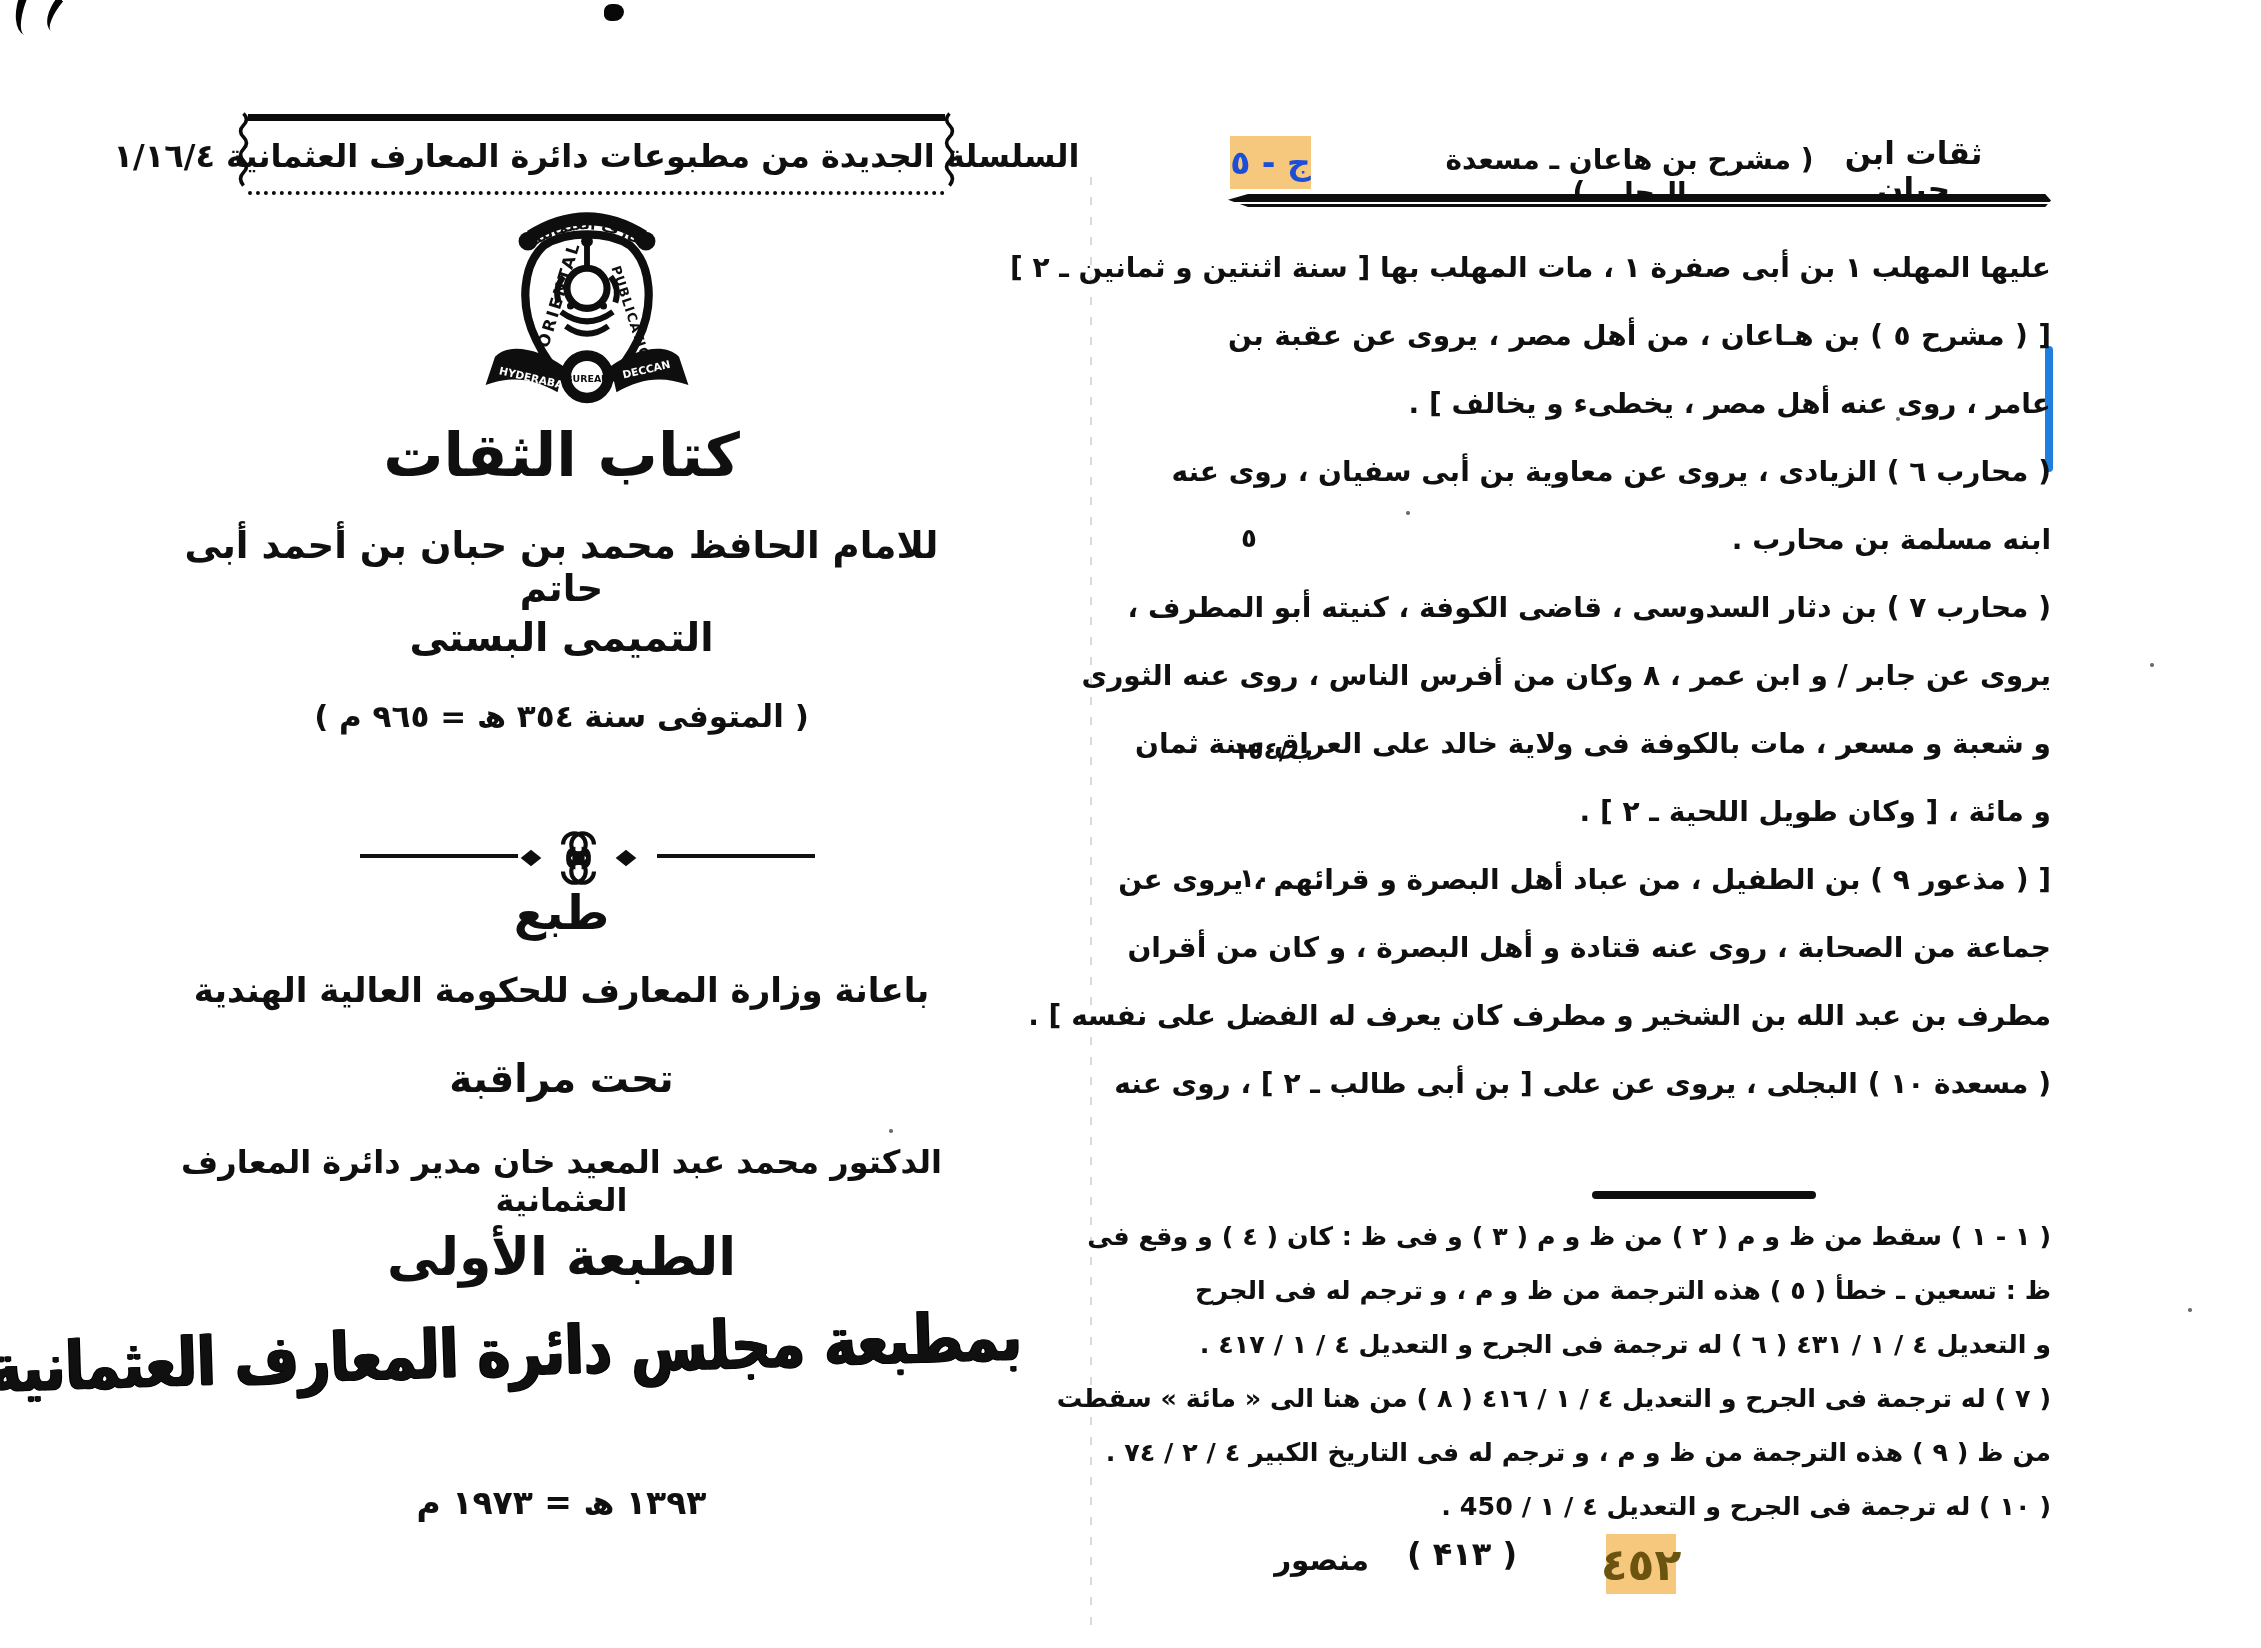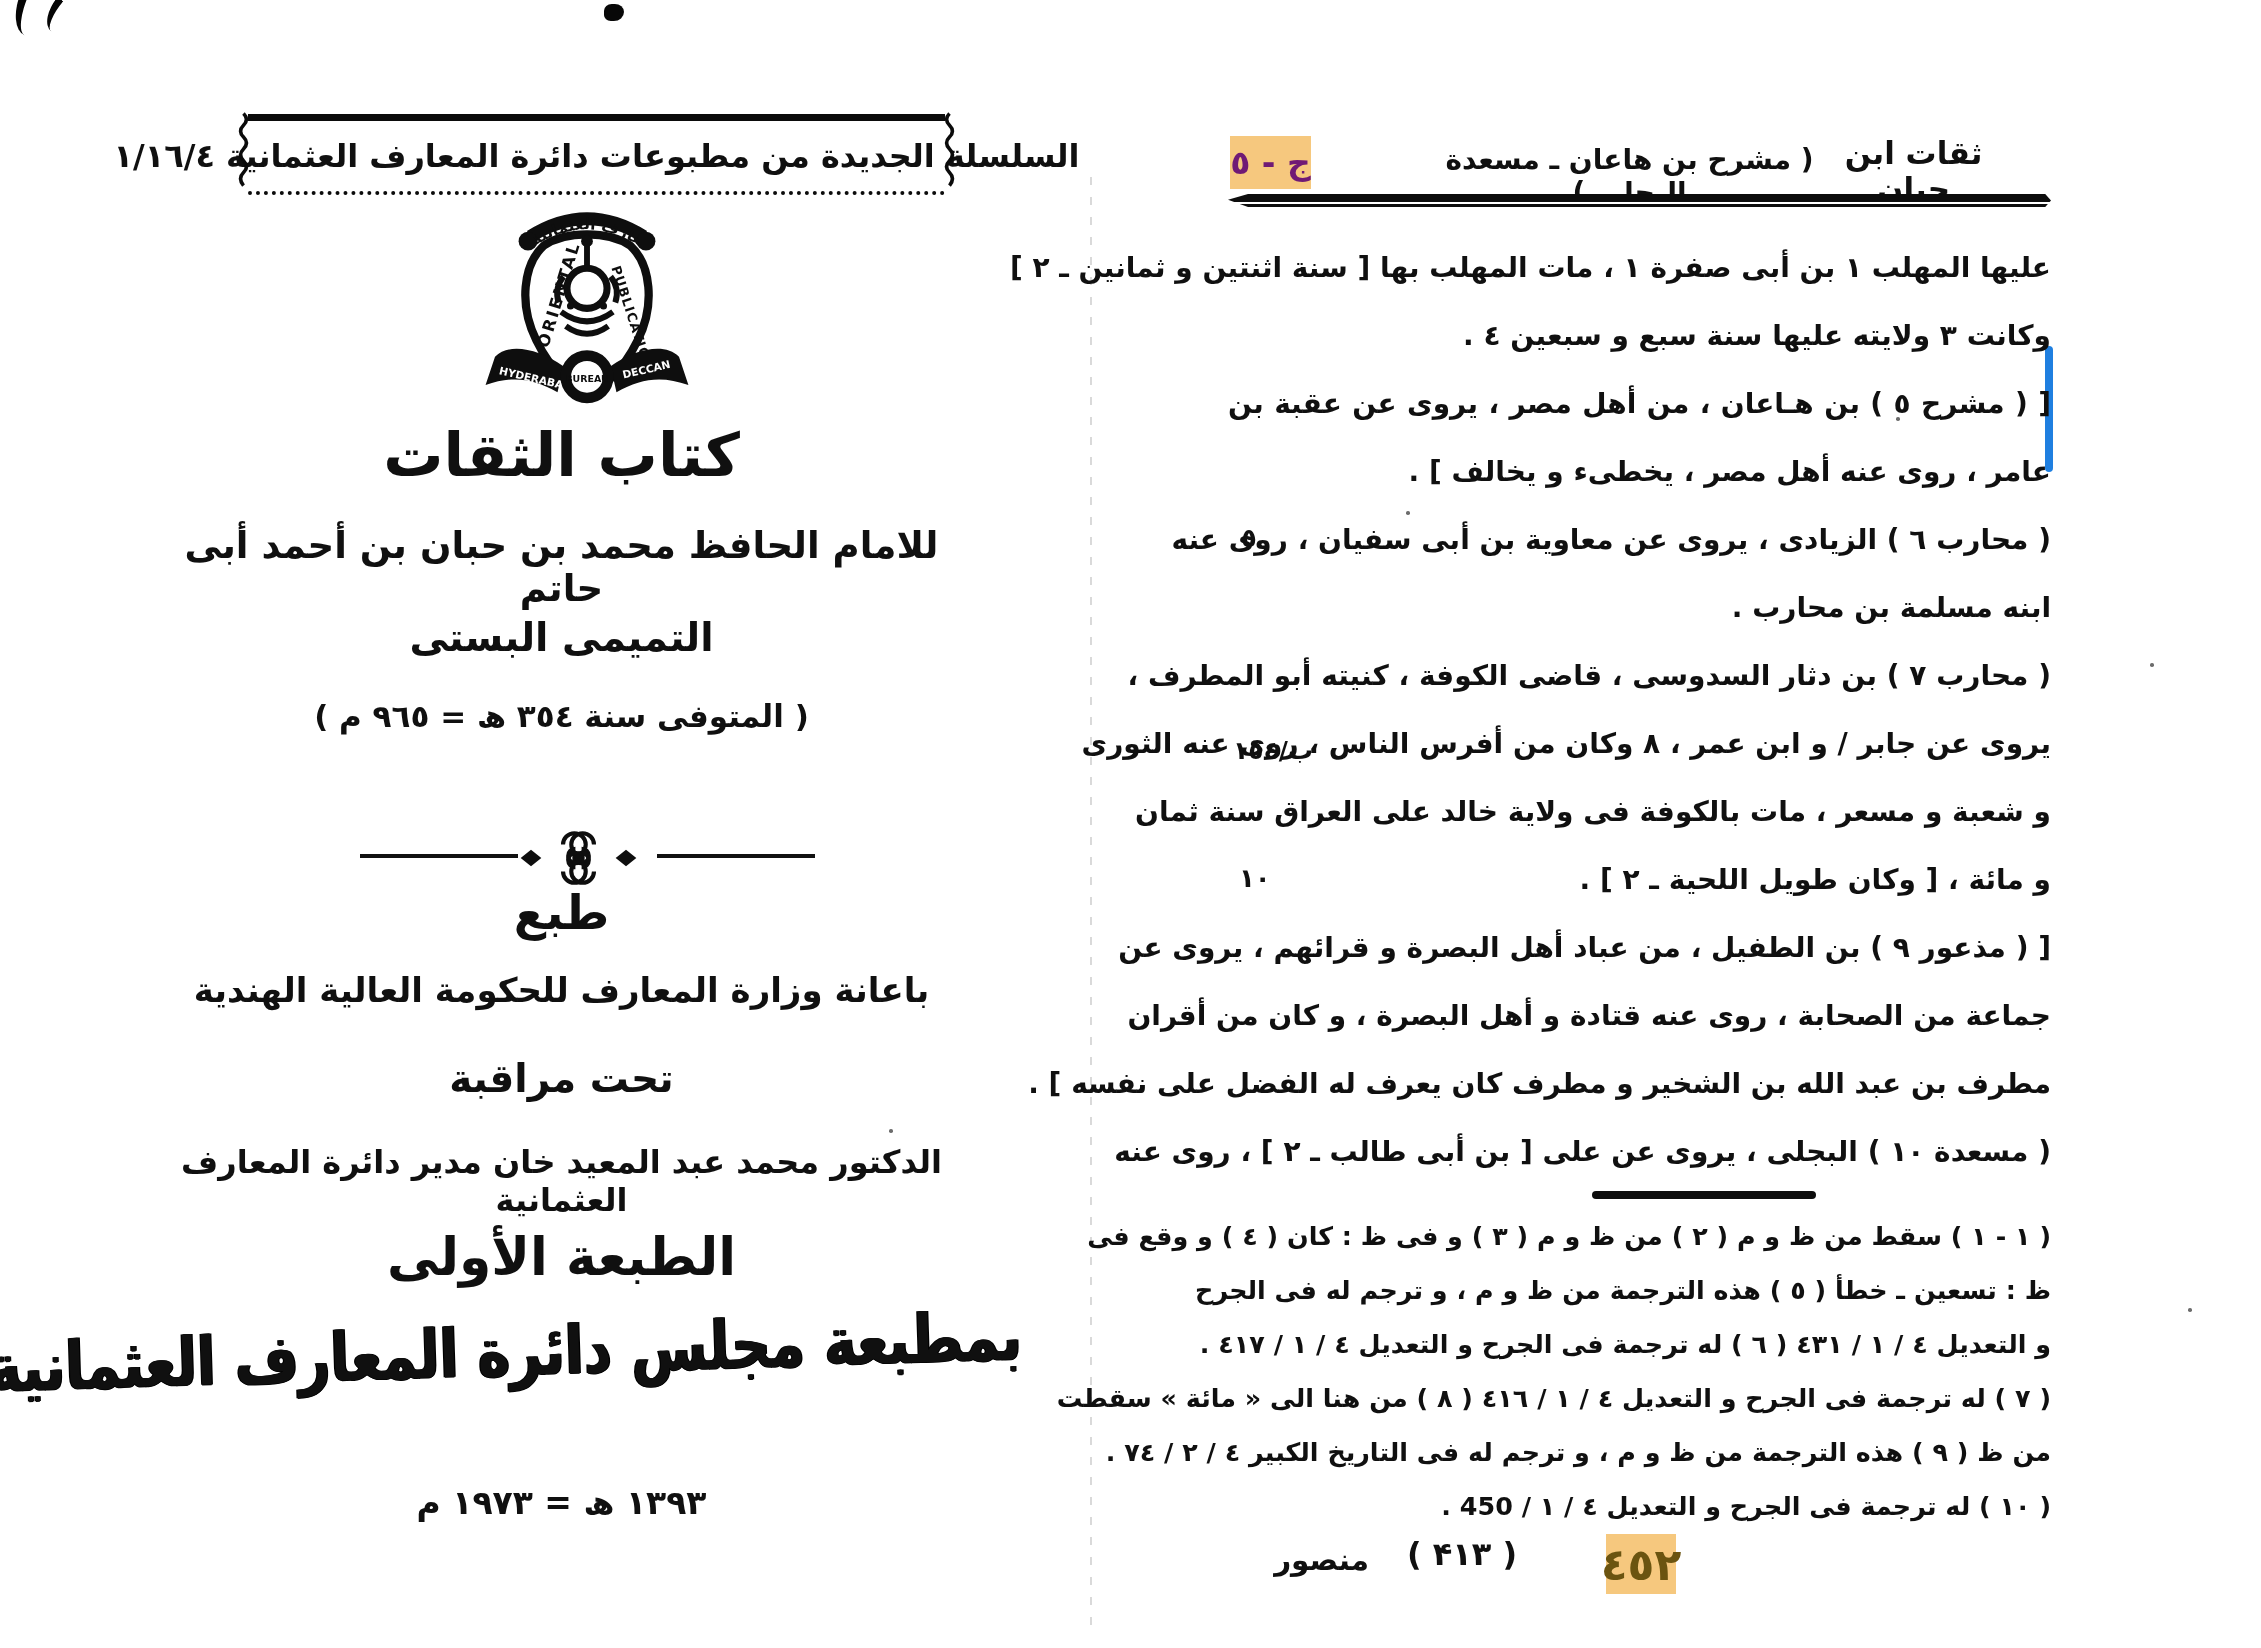--- a/index.html
+++ b/index.html
@@ -148,28 +148,27 @@
 <div class="abs lp-text printed-word center rtl">طبع</div>
 <div class="abs lp-text sponsor-line center rtl">باعانة وزارة المعارف للحكومة العالية الهندية</div>
 <div class="abs lp-text under-supervision center rtl">تحت مراقبة</div>
 <div class="abs lp-text supervisor-line center rtl">الدكتور محمد عبد المعيد خان مدير دائرة المعارف العثمانية</div>
 <div class="abs lp-text edition-line center rtl">الطبعة الأولى</div>
 <div class="abs imprint-line center rtl">بمطبعة مجلس دائرة المعارف العثمانية ـ بحيدرآباد الدكن ـ الهند</div>
 <div class="abs lp-text date-line center rtl">١٣٩٣ ھ = ١٩٧٣ م</div>
 
 <div class="abs hdr-book rtl">ثقات ابن حبان</div>
 <div class="abs hdr-entries center rtl">( مشرح بن هاعان ـ مسعدة البجلى )</div>
-<div class="abs vol-highlight rtl" style="background:#f6c87e;color:#701a75">ج - ٥</div>
+<div class="abs vol-highlight rtl" style="background:#f6c87e;color:#1d4ed8">ج - ٥</div>
 <div class="abs hdr-rule"></div>
 
 <div class="abs blue-line" style="background:#1f7fe0"></div>
 
 <div class="abs body-block rtl">
   <div class="bl">عليها المهلب ١ بن أبى صفرة ١ ، مات المهلب بها [ سنة اثنتين و ثمانين ـ ٢ ]</div>
-  <div class="bl short">وكانت ٣ ولايته عليها سنة سبع و سبعين ٤ .</div>
   <div class="bl">[ ( مشرح ٥ ) بن هـاعان ، من أهل مصر ، يروى عن عقبة بن</div>
   <div class="bl short">عامر ، روى عنه أهل مصر ، يخطىء و يخالف ] .</div>
   <div class="bl">( محارب ٦ ) الزيادى ، يروى عن معاوية بن أبى سفيان ، روى عنه</div>
   <div class="bl short">ابنه مسلمة بن محارب .</div>
   <div class="bl">( محارب ٧ ) بن دثار السدوسى ، قاضى الكوفة ، كنيته أبو المطرف ،</div>
   <div class="bl">يروى عن جابر / و ابن عمر ، ٨ وكان من أفرس الناس ، روى عنه الثورى</div>
   <div class="bl">و شعبة و مسعر ، مات بالكوفة فى ولاية خالد على العراق سنة ثمان</div>
   <div class="bl short">و مائة ، [ وكان طويل اللحية ـ ٢ ] .</div>
   <div class="bl">[ ( مذعور ٩ ) بن الطفيل ، من عباد أهل البصرة و قرائهم ، يروى عن</div>
   <div class="bl">جماعة من الصحابة ، روى عنه قتادة و أهل البصرة ، و كان من أقران</div>

